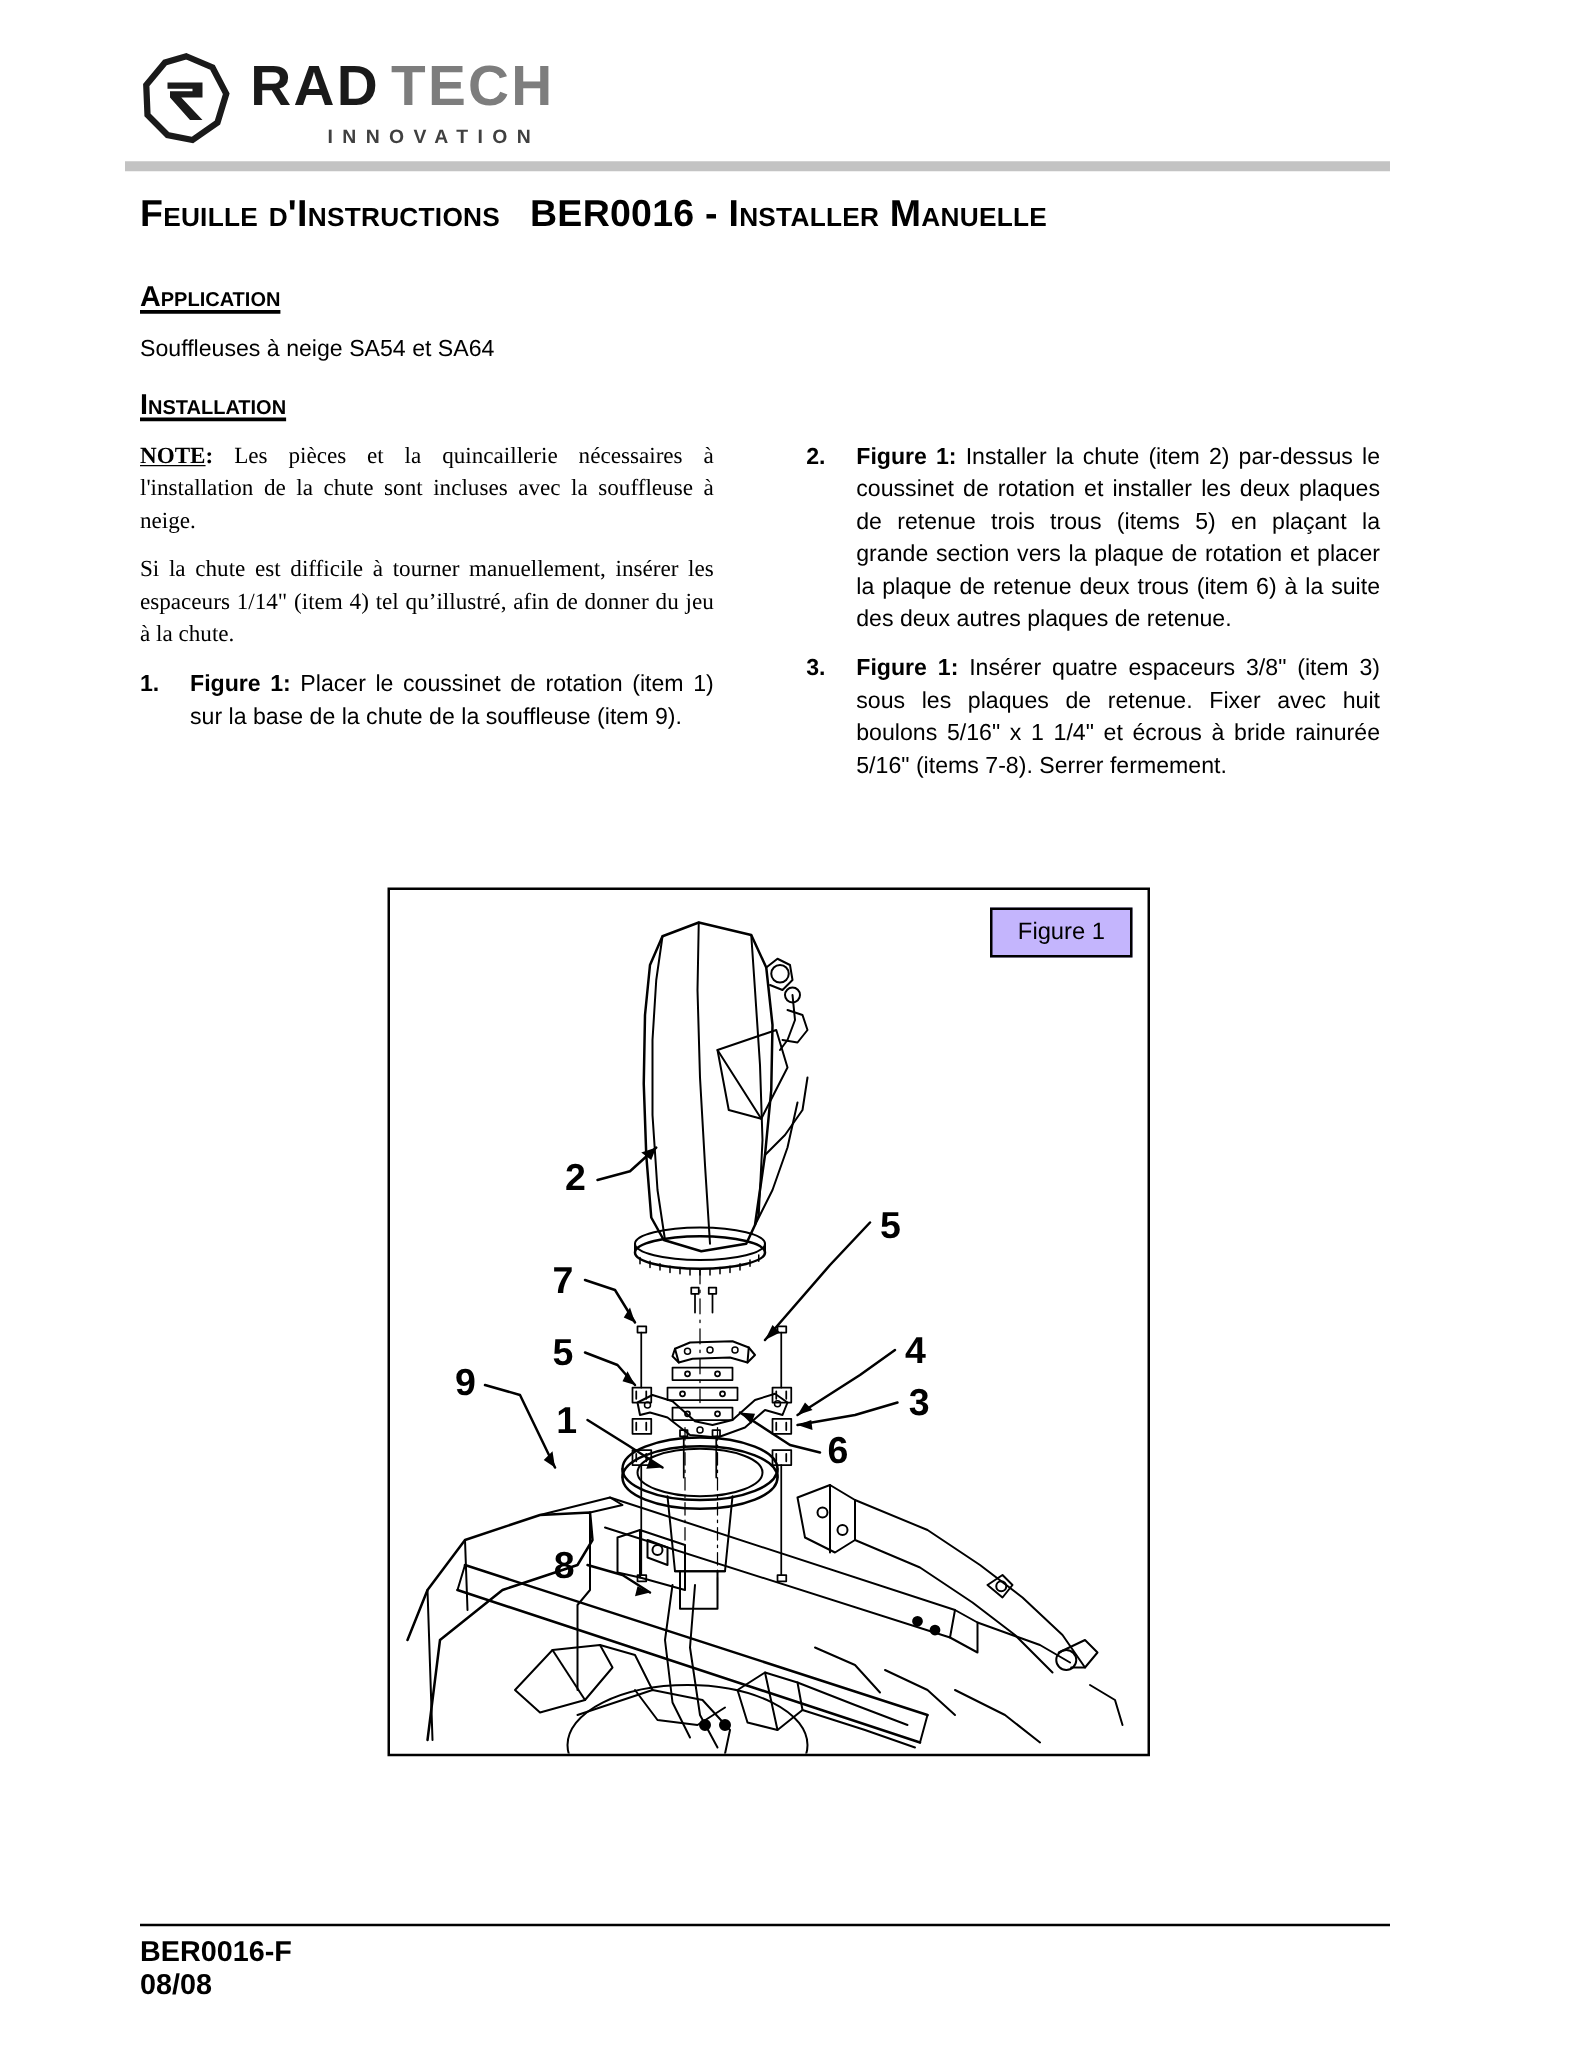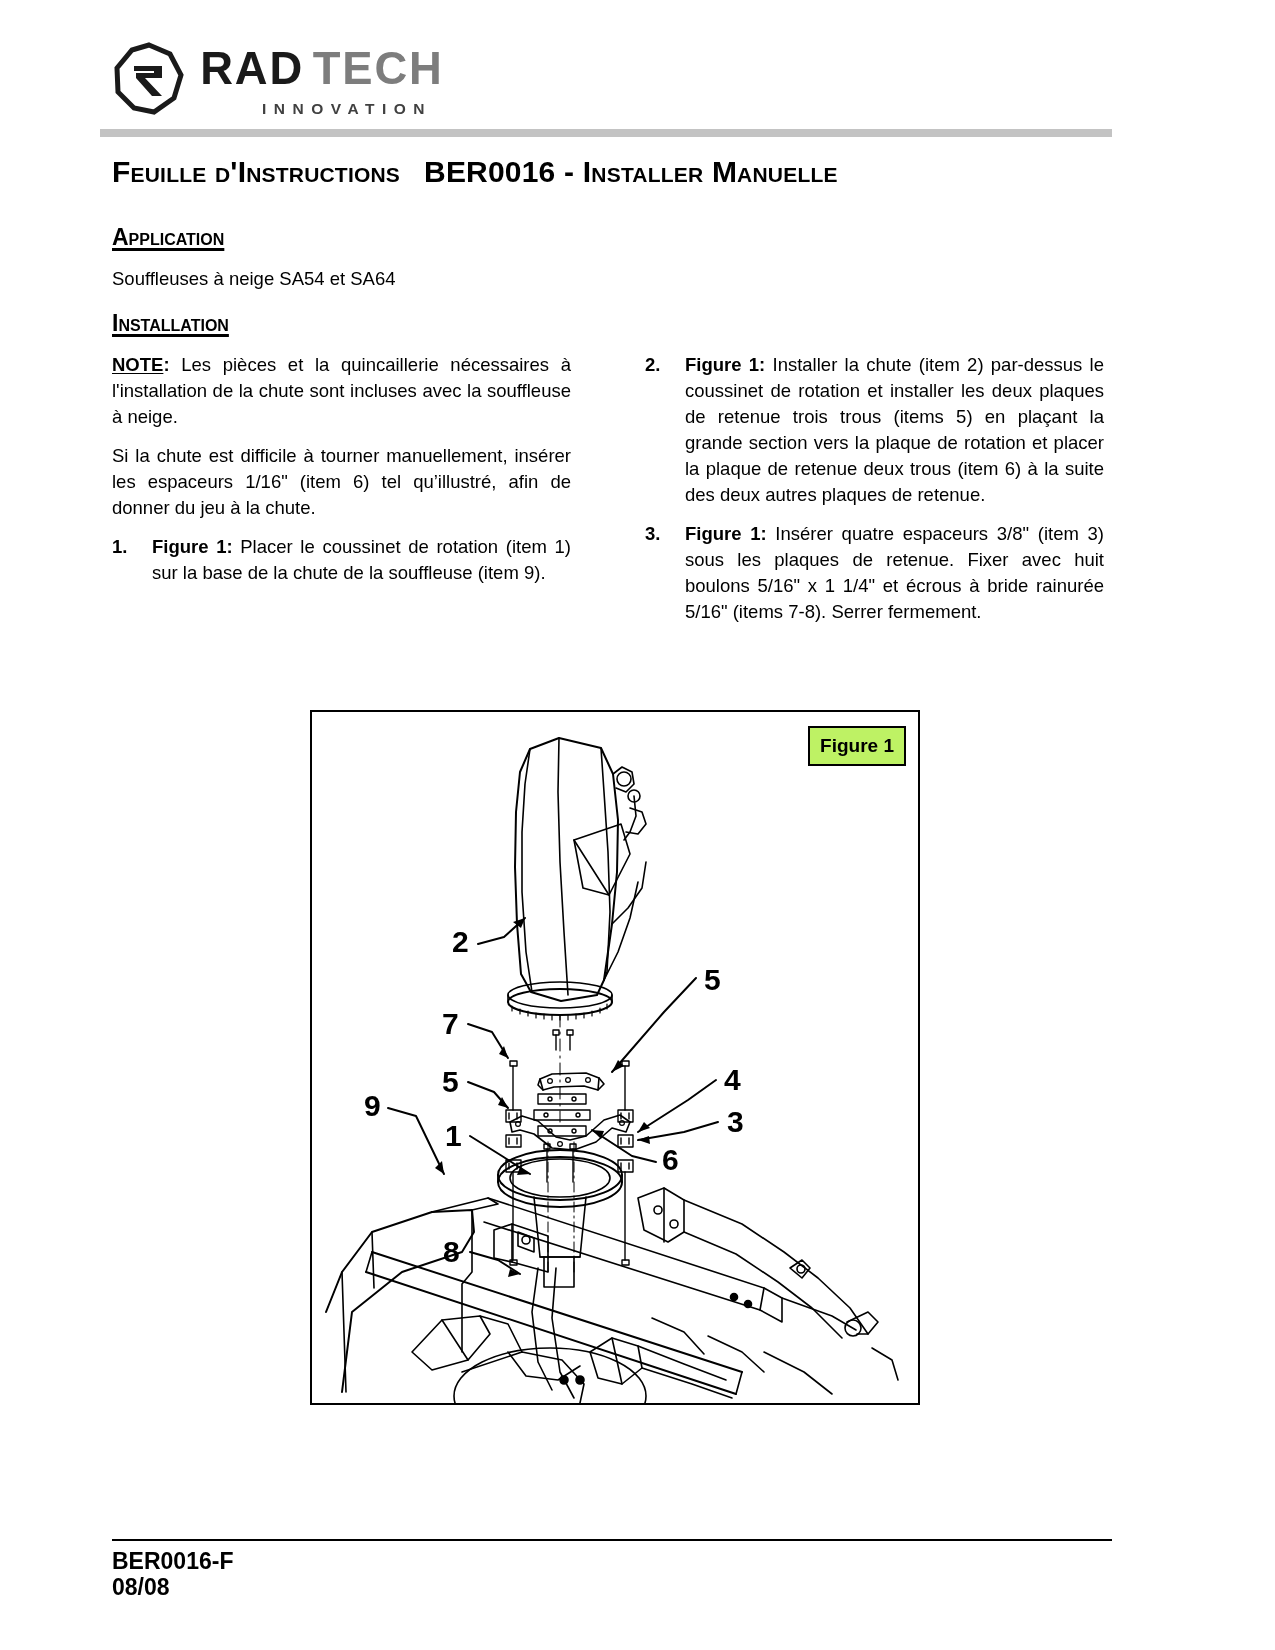--- a/index.html
+++ b/index.html
@@ -116,20 +116,21 @@
     width: 459px;
     font-size: 18.5px;
     line-height: 26px;
   }
   #col-left  { left: 112px; }
   #col-right { left: 645px; }
 
   .para {
     text-align: justify;
     margin: 0 0 13px 0;
+    font-family: Liberation Serif, serif;
   }
   .para:last-child { margin-bottom: 0; }
 
   .note-label {
     font-weight: bold;
     text-decoration: underline;
     text-underline-offset: 2px;
   }
   .note-colon { font-weight: bold; }
 
@@ -159,24 +160,24 @@
     border: 2px solid #000;
     box-sizing: border-box;
     background: #fff;
     overflow: hidden;
   }
   .figure-label {
     position: absolute;
     right: 12px;
     top: 14px;
     border: 2px solid #000;
-    padding: 7px 10px;
+    padding: 7px 20px;
     font-size: 19px;
-    font-weight: bold;
-    background: #bef264;
+    font-weight: normal;
+    background: #c4b5fd;
     z-index: 5;
   }
   .fig-svg {
     position: absolute;
     left: 0; top: 0;
     width: 606px;
     height: 691px;
   }
 
   
@@ -236,21 +237,21 @@
 
   <div class="section-heading" id="heading-installation">Installation</div>
 
   <div class="col" id="col-left">
 
     <p class="para">
       <span class="note-label">NOTE</span><span class="note-colon">:</span>
       <span>Les pièces et la quincaillerie nécessaires à l'installation de la chute sont incluses avec la souffleuse à neige.</span>
     </p>
 
-    <p class="para">Si la chute est difficile à tourner manuellement, insérer les espaceurs 1/16" (item 6) tel qu’illustré, afin de donner du jeu à la chute.</p>
+    <p class="para">Si la chute est difficile à tourner manuellement, insérer les espaceurs 1/14" (item 4) tel qu’illustré, afin de donner du jeu à la chute.</p>
 
     <div class="numitem">
       <span class="num">1.</span>
       <span class="body">
         <span class="fig-ref">Figure 1:</span>
         <span>Placer le coussinet de rotation (item 1) sur la base de la chute de la souffleuse (item 9).</span>
       </span>
     </div>
 
   </div>

